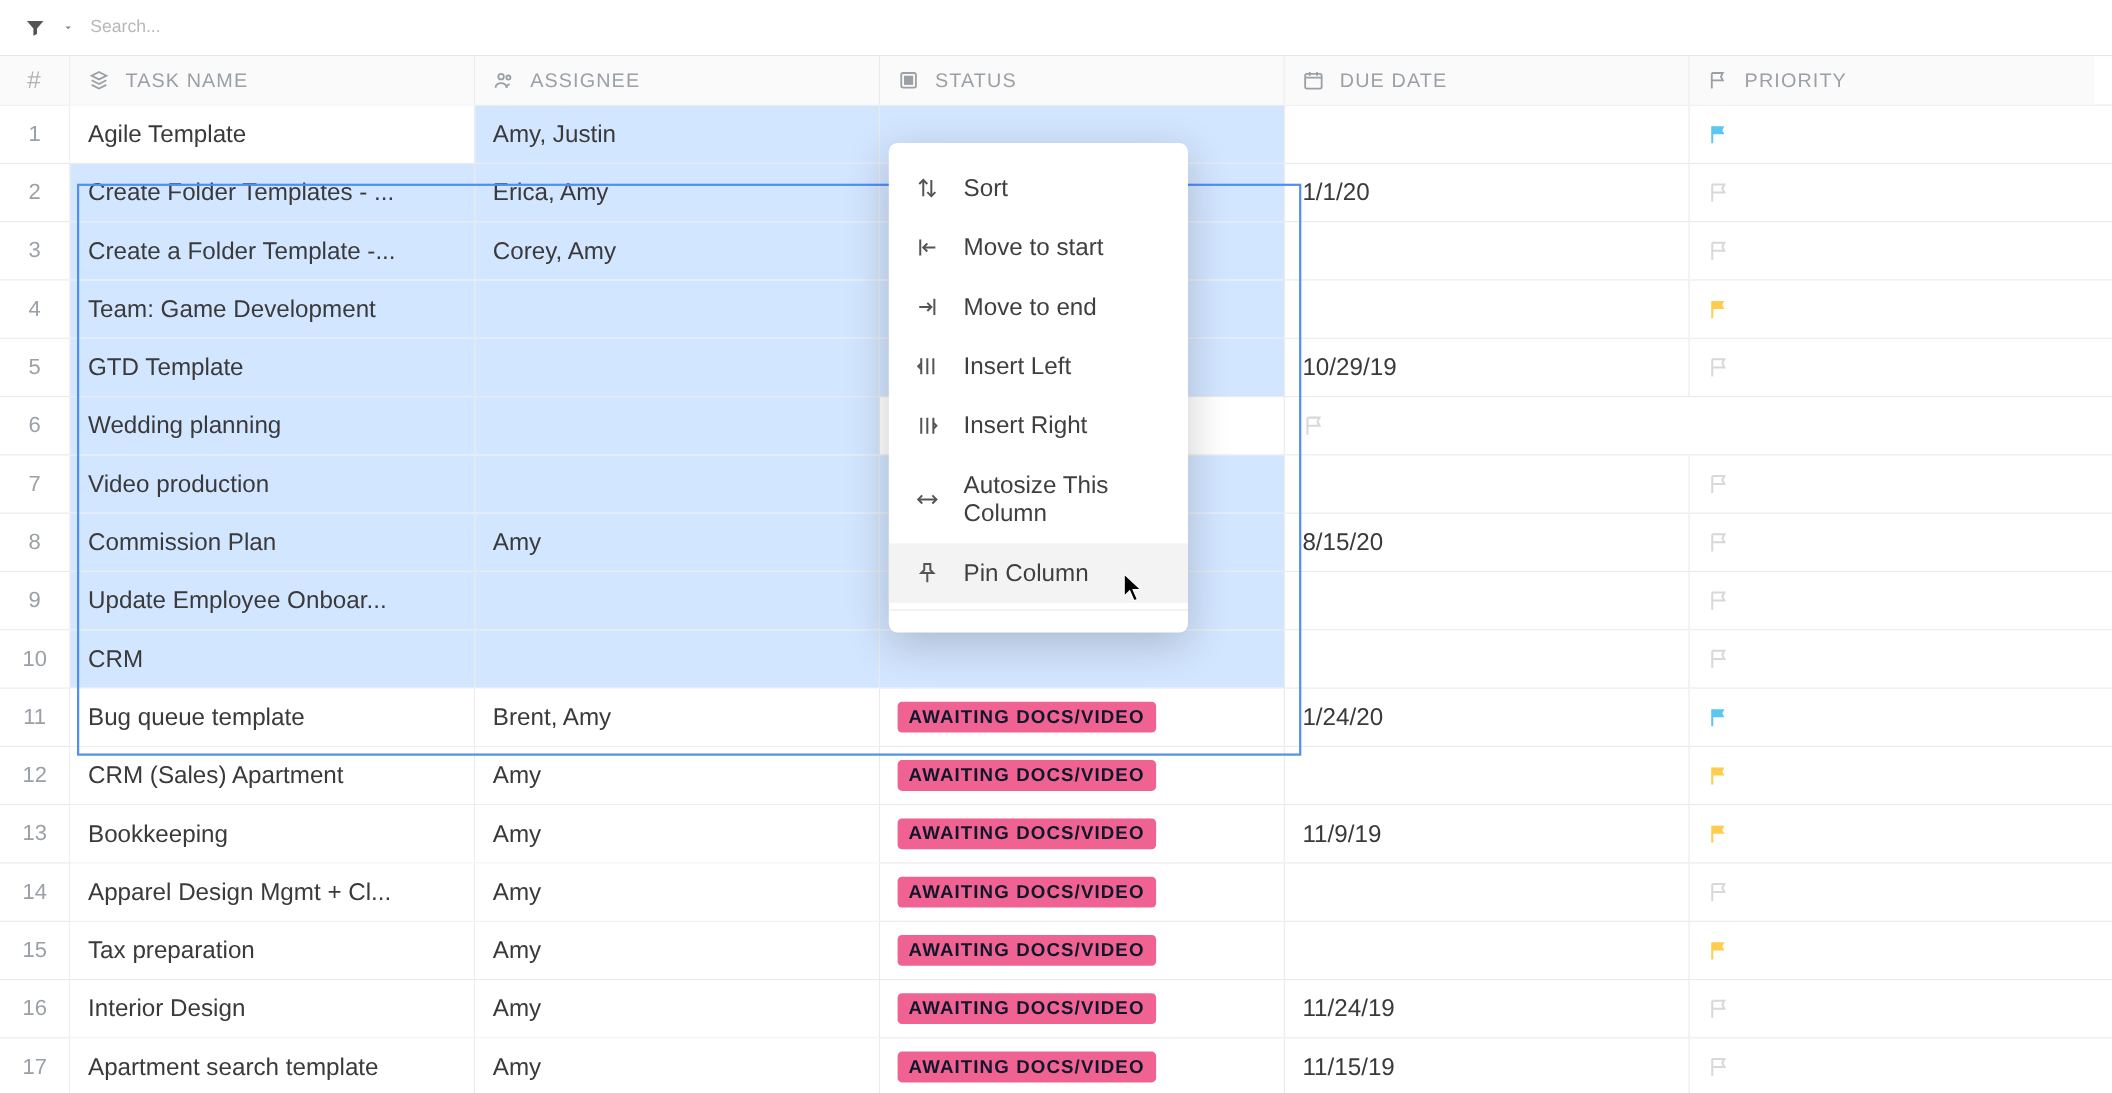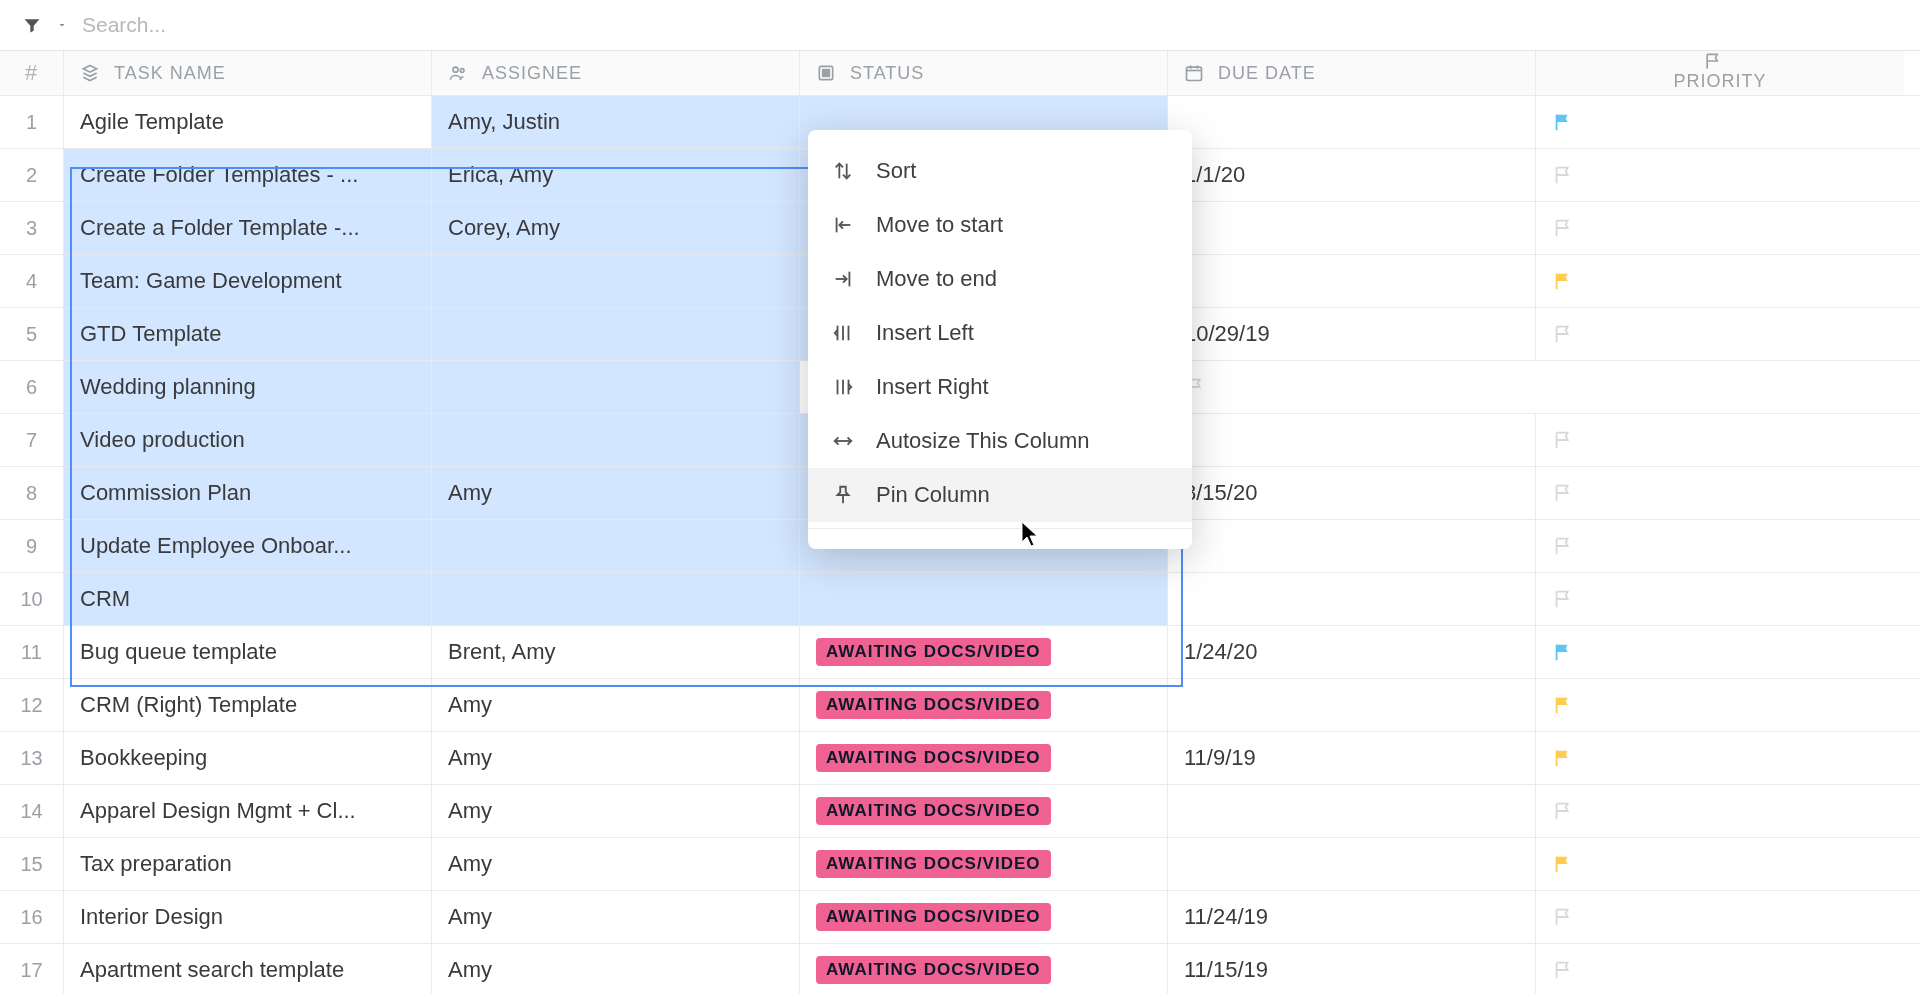--- a/index.html
+++ b/index.html
@@ -19,21 +19,21 @@
     gap: 14px;
   }
   .filter-icon, .chev-down, .col-icon, .flag-icon, .menu-icon {
     display: inline-flex;
     align-items: center;
     justify-content: center;
   }
   .search-input {
     border: none;
     outline: none;
-    font-size: 21px;
+    font-size: 16px;
     color: #333;
     width: 600px;
     background: transparent;
   }
   .search-input::placeholder { color: #b8b8b8; }
 
   .table {
     width: 1920px;
     border-top: 1px solid #e6e6e6;
   }
@@ -100,21 +100,21 @@
     letter-spacing: 1px;
     font-size: 17px;
     padding: 4px 10px;
     border-radius: 4px;
   }
 
   .context-menu {
     position: absolute;
     left: 808px;
     top: 130px;
-    width: 384px;
+    width: 272px;
     background: #fff;
     border-radius: 8px;
     box-shadow: 0 10px 40px rgba(0,0,0,0.20);
     padding: 14px 0;
     z-index: 50;
     font-size: 22px;
     color: #3f3f3f;
   }
   .menu-item {
     display: flex;
@@ -193,21 +193,21 @@
     <div class="cell col-due">
       <span class="cell-icon hdr-icon">
         <svg width="20" height="20" viewBox="0 0 24 24" fill="none" stroke="#9aa0a6" stroke-width="2">
             <rect x="3" y="5" width="18" height="16" rx="2"></rect>
             <path d="M3 9h18"></path>
             <path d="M8 3v4M16 3v4"></path>
           </svg>
       </span>
       <span class="hdr-label">DUE DATE</span>
     </div>
-    <div class="cell col-priority" style="border-right:none;flex-direction:column;">
+    <div class="cell col-priority" style="border-right:none;">
       <span class="cell-icon hdr-icon">
         <svg width="20" height="20" viewBox="0 0 24 24" fill="none" stroke="#9aa0a6" stroke-width="2">
             <path d="M5 21V4"></path>
             <path d="M5 4h12l-2 4 2 4H5"></path>
           </svg>
       </span>
       <span class="hdr-label">PRIORITY</span>
     </div>
   </div>
 
@@ -373,21 +373,21 @@
       <span class="flag">
             <svg width="22" height="22" viewBox="0 0 24 24">
               <path d="M5 21V4" stroke="#5cc6f2" stroke-width="2"></path>
               <path d="M5 4h12l-2 4 2 4H5z" fill="#5cc6f2"></path>
             </svg>
           </span>
     </div>
       </div>
       <div class="row">
     <div class="cell col-num">12</div>
-    <div class="cell col-task">CRM (Right) Template</div>
+    <div class="cell col-task">CRM (Sales) Apartment</div>
     <div class="cell col-assignee">Amy</div>
     <div class="cell col-status">
           <span class="status-pill" style="background:#ef6292">AWAITING DOCS/VIDEO</span>
         </div>
     <div class="cell col-due"></div>
     <div class="cell col-priority" style="border-right:none;">
       <span class="flag">
             <svg width="22" height="22" viewBox="0 0 24 24">
               <path d="M5 21V4" stroke="#ffcc4d" stroke-width="2"></path>
               <path d="M5 4h12l-2 4 2 4H5z" fill="#ffcc4d"></path>

